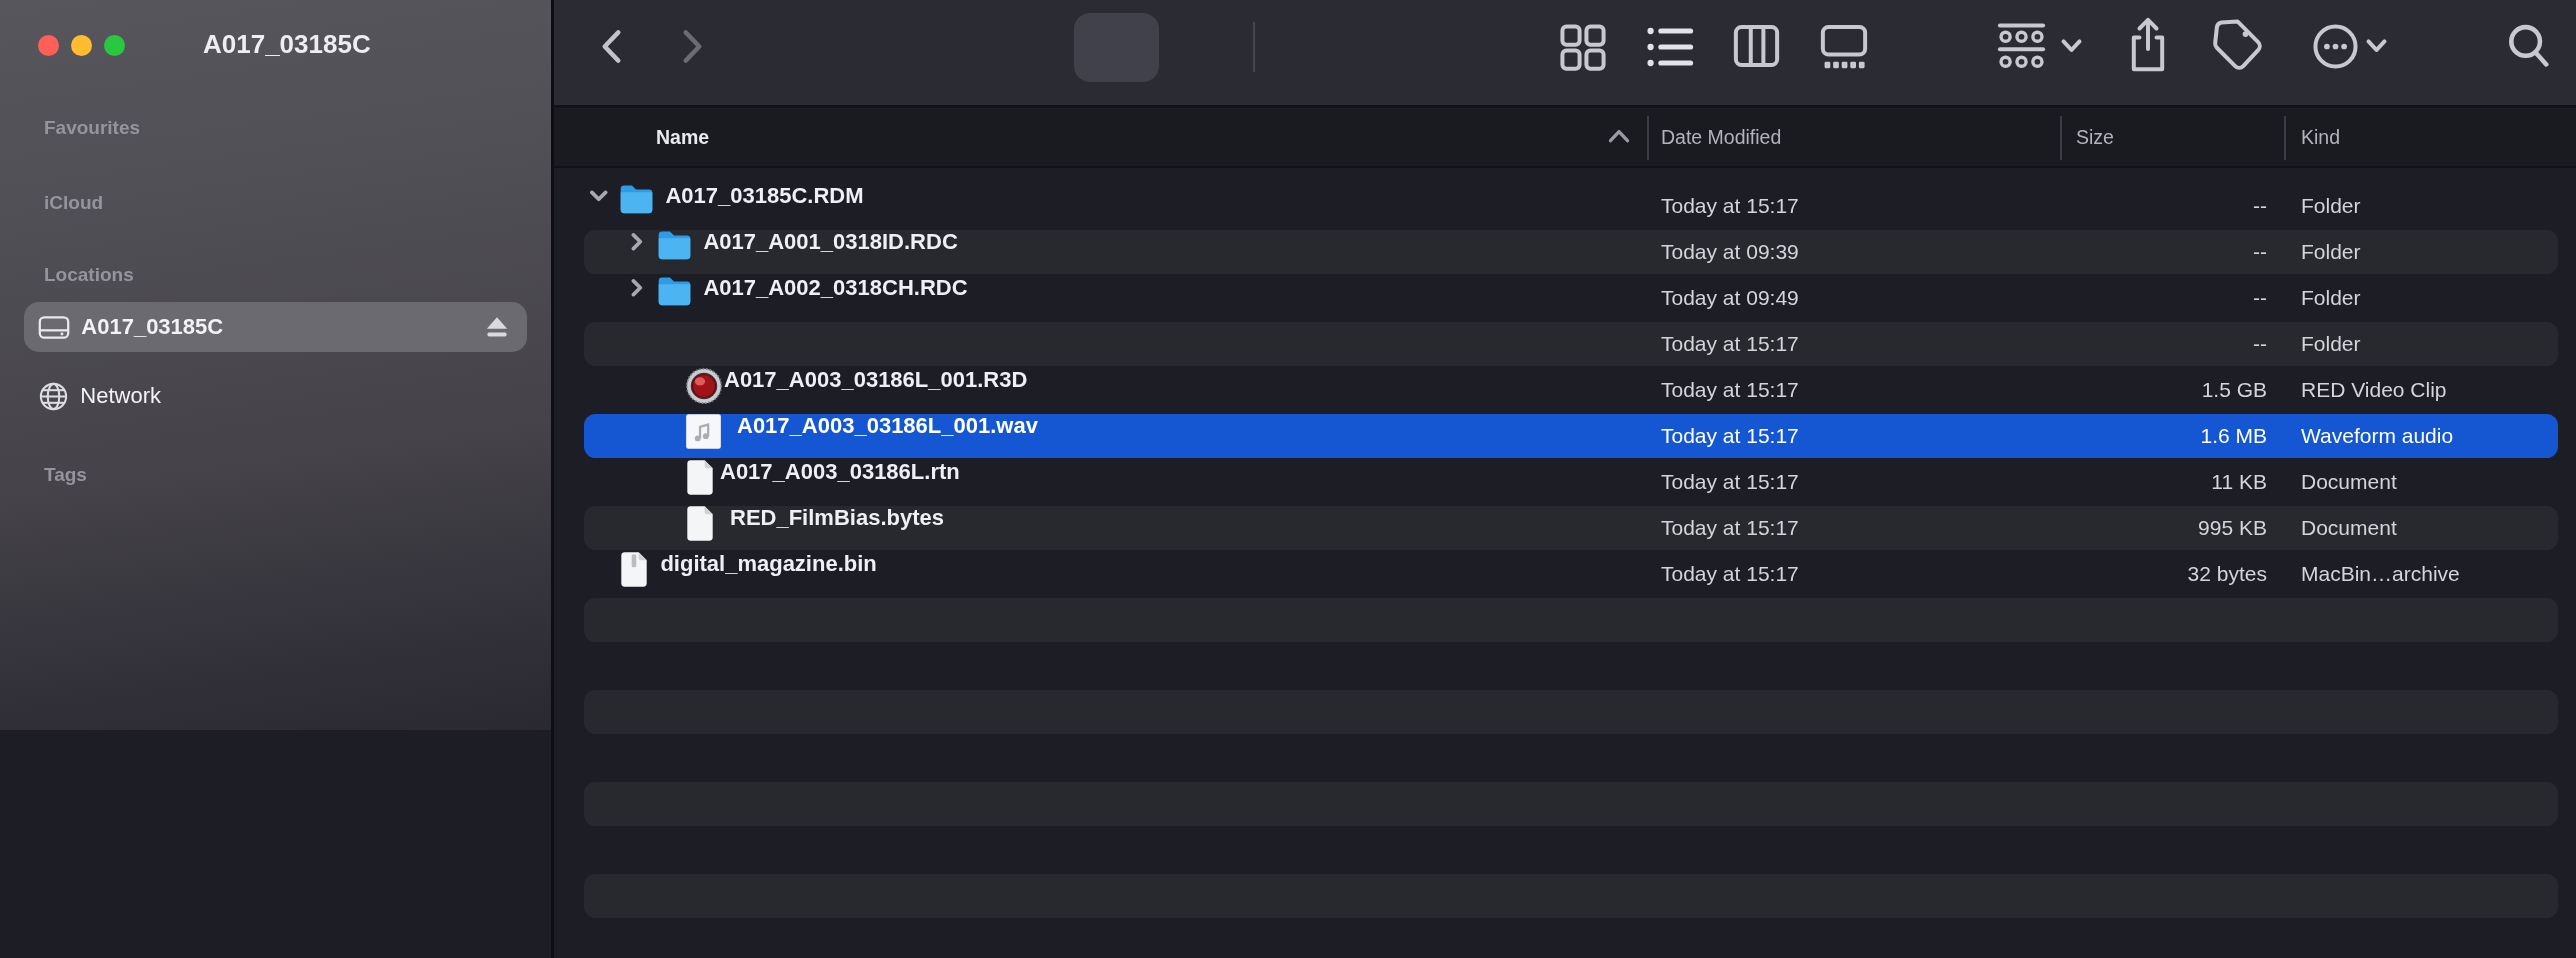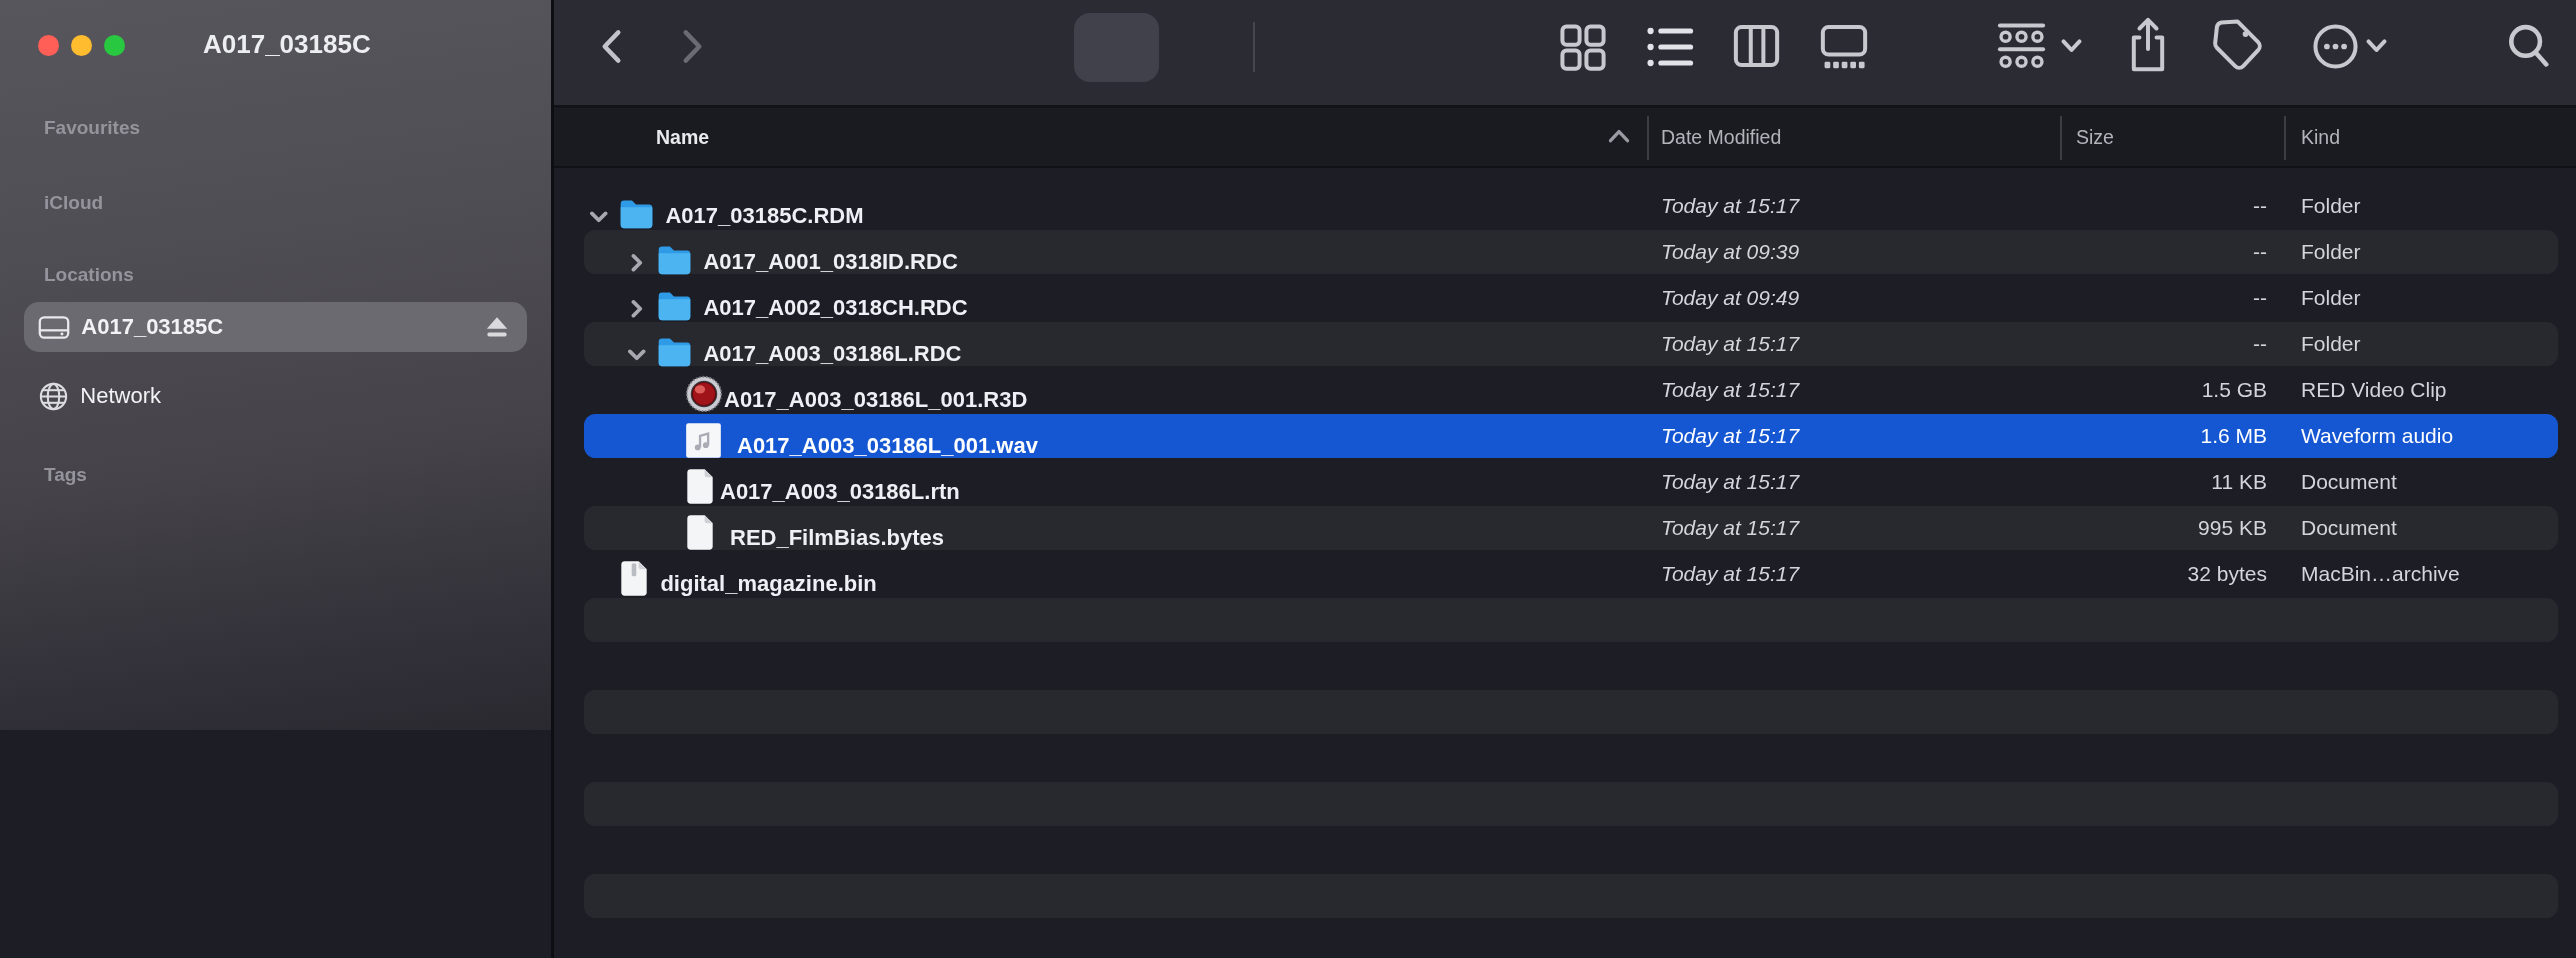--- a/index.html
+++ b/index.html
@@ -36,24 +36,24 @@
   .sortcaret{position:absolute;left:1052px;top:18.3px;}
 
   
   .rows{position:absolute;left:554px;top:168px;width:2022px;height:790px;overflow:hidden;}
   .rows-inner{padding-top:15px;}
   .row{position:relative;height:46px;}
   .band{position:absolute;left:30px;right:18.3px;top:1.1px;bottom:1.1px;border-radius:11.4px;}
   .row.light .band{background:#28282f;}
   .row.selected .band{background:#1557d2;}
   .cell{position:absolute;top:0;height:46px;line-height:46px;font-size:21px;color:#d4d5db;white-space:nowrap;}
-  .cell.namecell{display:flex;align-items:flex-end;line-height:normal;height:46px;}
+  .cell.namecell{display:flex;align-items:flex-start;line-height:normal;height:46px;}
   .fname{font-size:22px;font-weight:600;color:#eef0f5;margin-left:11.4px;white-space:nowrap;}
   .row.selected .fname,.row.selected .cell{color:#ffffff;}
-  .cell.date{left:1107px;font-style:italic;}
+  .cell.date{left:1107px;}
   .cell.size{left:1484px;width:229px;text-align:right;}
   .cell.kind{left:1747px;}
   .lvl0{left:32px;} .lvl1{left:70px;} .lvl2{left:131px;}
   .discbox{width:25px;height:25px;display:flex;align-items:center;justify-content:center;margin-right:8px;}
   .discspacer{width:33px;}
   .icbox{display:flex;align-items:center;}
 
   svg{display:block;}
 </style>
 </head>
@@ -295,34 +295,20 @@
           </span>
           <span class="fname">A017_A002_0318CH.RDC</span>
         </div>
         <div class="cell date">Today at 09:49</div>
         <div class="cell size">--</div>
         <div class="cell kind">Folder</div>
       </div>
 
       <div class="row light">
         <div class="band"></div>
-        <div class="cell namecell lvl1">
-          <span class="discbox">
-            <svg width="19.5" height="13.7" viewBox="0 0 34 24" fill="none" stroke="#a8a8b0" stroke-width="6.5" stroke-linecap="round" stroke-linejoin="round">
-                <polyline points="5,6 17,18 29,6"></polyline>
-              </svg>
-          </span>
-          <span class="icbox">
-            <svg width="35" height="31" viewBox="0 0 62 54">
-                <path d="M3 10 a6 6 0 0 1 6-6 h14 l7 7 h23 a6 6 0 0 1 6 6 v30 a6 6 0 0 1 -6 6 H9 a6 6 0 0 1 -6-6 Z" fill="#2f9ae6"></path>
-                <path d="M3 16 h56 v31 a6 6 0 0 1 -6 6 H9 a6 6 0 0 1 -6-6 Z" fill="#4db4f2"></path>
-              </svg>
-          </span>
-          <span class="fname">A017_A003_03186L.RDC</span>
-        </div>
         <div class="cell date">Today at 15:17</div>
         <div class="cell size">--</div>
         <div class="cell kind">Folder</div>
       </div>
 
       <div class="row dark">
         <div class="band"></div>
         <div class="cell namecell lvl2">
           <span class="icbox">
             <svg width="38" height="38" viewBox="0 0 66 66">

